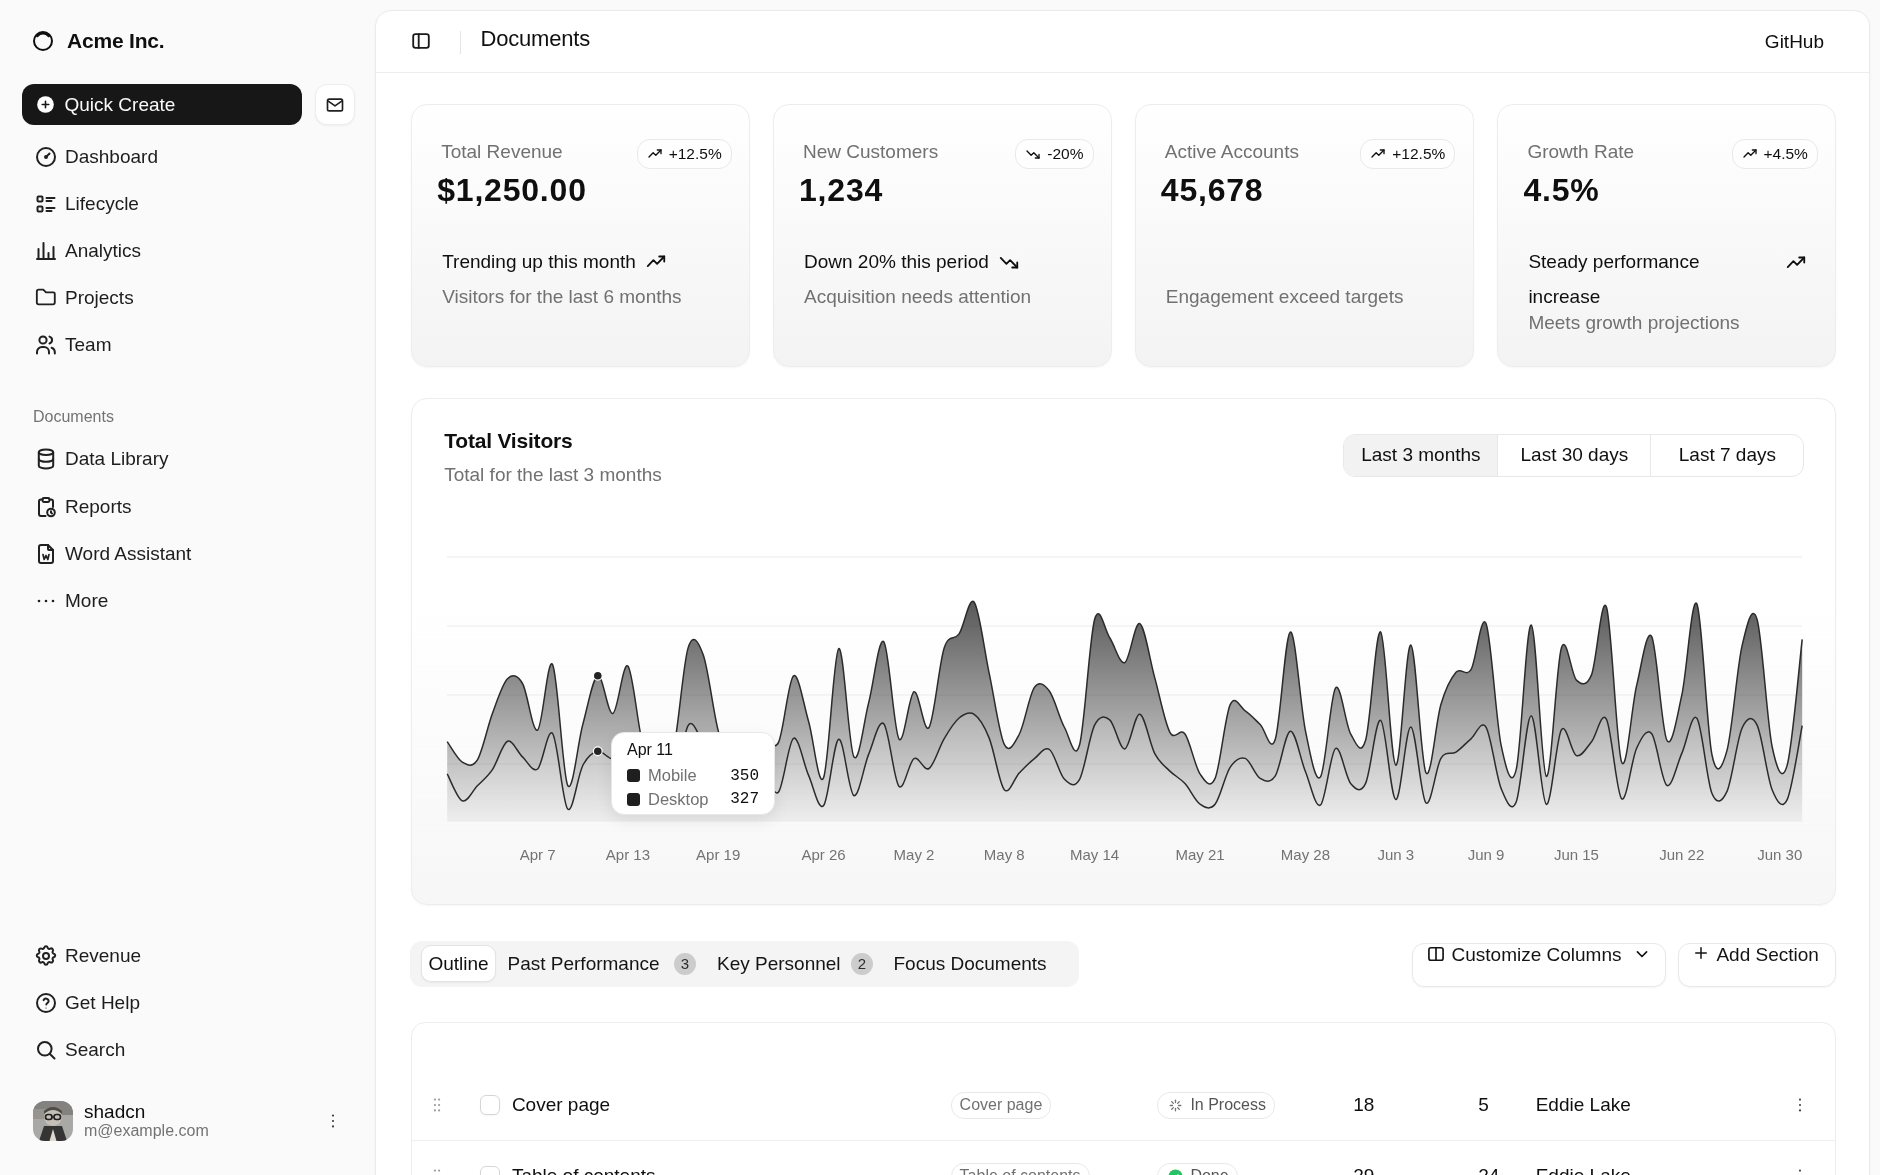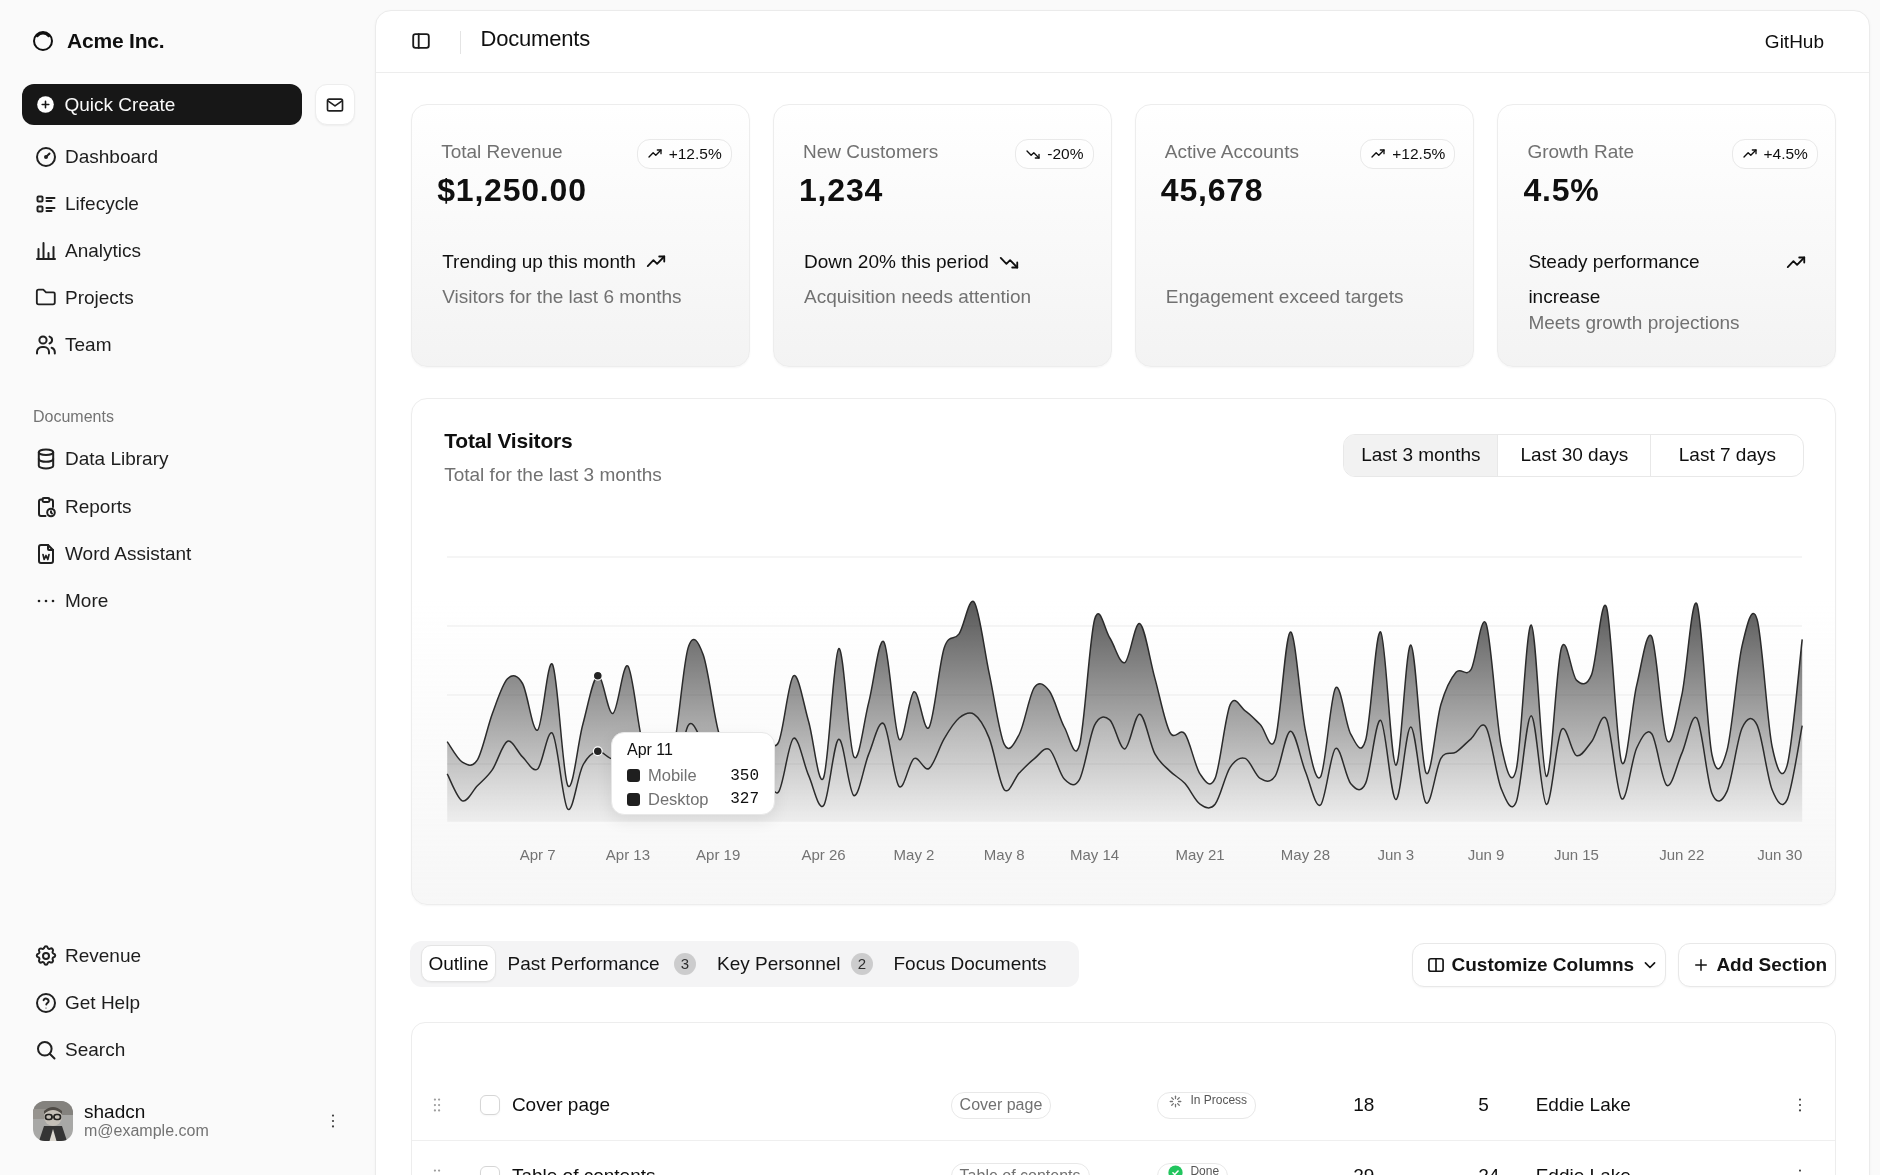--- a/index.html
+++ b/index.html
@@ -46,34 +46,34 @@
 .tooltip{position:absolute;left:198.8px;top:333px;width:164px;height:83px;background:#fff;border:1px solid #e8e8e8;border-radius:13px;box-shadow:0 6px 16px rgba(0,0,0,.08);padding:7px 15px 0}
 .tt-title{font-size:16px;font-weight:500;margin-bottom:4px;line-height:20px}
 .tt-row{display:flex;align-items:center;gap:8px;height:23.5px;font-size:16.5px;color:#717171}
 .sq{width:13px;height:13px;border-radius:3px;background:#1f1f1f}
 .tv{margin-left:auto;font-family:"Liberation Mono",monospace;font-size:16px;color:#0f0f0f}
 
 .tabsbar{position:absolute;left:410px;top:940.7px;width:669px;height:46.3px;border-radius:12px;background:#f4f4f5}
 .pill{position:absolute;left:11px;top:4.2px;width:75px;height:37.5px;background:#fff;border:1px solid #e4e4e4;border-radius:10px;box-shadow:0 1px 2px rgba(0,0,0,.05);display:flex;align-items:center;justify-content:center;font-size:19px;color:#0f0f0f}
 .tabt{position:absolute;top:12.7px;font-size:19px;color:#141414;line-height:21px}
 .cnt{position:absolute;top:12.2px;width:22px;height:22px;border-radius:50%;background:rgba(113,113,113,.3);font-size:15px;display:flex;align-items:center;justify-content:center;color:#2e2e2e}
-.btn{position:absolute;top:943.4px;height:43.6px;white-space:nowrap;background:#fff;border:1px solid #e8e8e8;border-radius:12px;box-shadow:0 1px 2px rgba(0,0,0,.04);display:flex;align-items:center;gap:6px;font-size:19px;font-weight:700;color:#141414}
+.btn{position:absolute;top:943.4px;height:43.6px;white-space:nowrap;background:#fff;border:1px solid #e8e8e8;border-radius:12px;box-shadow:0 1px 2px rgba(0,0,0,.04);display:flex;gap:6px;font-size:19px;font-weight:400;color:#141414}
 .btn-cust{left:1411.5px;width:254.2px;padding:0 13px;justify-content:flex-start}
 .btn-add{left:1678.4px;width:158px;padding:0 13px}
 
 .table{position:absolute;left:411.2px;top:1022px;width:1425.2px;height:378px;border:1px solid #ededed;border-radius:14px;background:#fff;overflow:hidden}
 .thead{position:absolute;left:0;top:0;width:100%;height:47px;background:#fafafa;border-bottom:1px solid #ededed}
 .thead .h{position:absolute;top:12px;font-size:19px;font-weight:500;color:#111}
 .h1{left:101px}.h2{left:535px}.h3{left:735px}.h4{left:931px}.h5{left:1054.5px}.h6{left:1126px}
 .cb{position:absolute;left:67.6px;top:50%;margin-top:-10px;width:20px;height:20px;border:1px solid #d6d6d6;border-radius:6px;background:#fff;box-shadow:0 1px 2px rgba(0,0,0,.04)}
 .trow{position:absolute;left:0;width:100%;border-bottom:1px solid #efefef;background:#fff}
 .grip{position:absolute;left:15px;top:50%;margin-top:-10px;color:#9e9e9e}
 .tname{position:absolute;left:99.7px;top:50%;margin-top:-11px;font-size:19px}
 .tbadge{position:absolute;left:538.4px;top:50%;margin-top:-13.5px;height:27px;border:1px solid #e8e8e8;border-radius:13px;padding:0 8px;display:flex;align-items:center;font-size:16px;color:#717171;background:#fff}
-.stbadge{position:absolute;left:745.2px;top:50%;margin-top:-13.5px;height:27px;border:1px solid #e8e8e8;border-radius:13px;padding:0 8px 0 9px;display:flex;gap:6px;font-size:12px;color:#555;background:#fff}
+.stbadge{position:absolute;left:745.2px;top:50%;margin-top:-13.5px;height:27px;border:1px solid #e8e8e8;border-radius:13px;padding:0 8px 0 9px;display:flex;align-items:center;gap:6px;font-size:16px;color:#555;background:#fff}
 .num{position:absolute;top:50%;margin-top:-11px;font-size:19px}
 .n1{left:941px}.n2{left:1066px}
 .trev{position:absolute;left:1123.5px;top:50%;margin-top:-11px;font-size:19px}
 .rowdots{position:absolute;left:1378px;top:50%;margin-top:-10px;color:#444}
 </style></head>
 <body>
 
 <div class="sidebar">
   <div class="logo-row">
       <svg class="ic " width="24" height="24" viewBox="0 0 24 24" fill="none" stroke="currentColor" stroke-width="2" stroke-linecap="round" stroke-linejoin="round">

